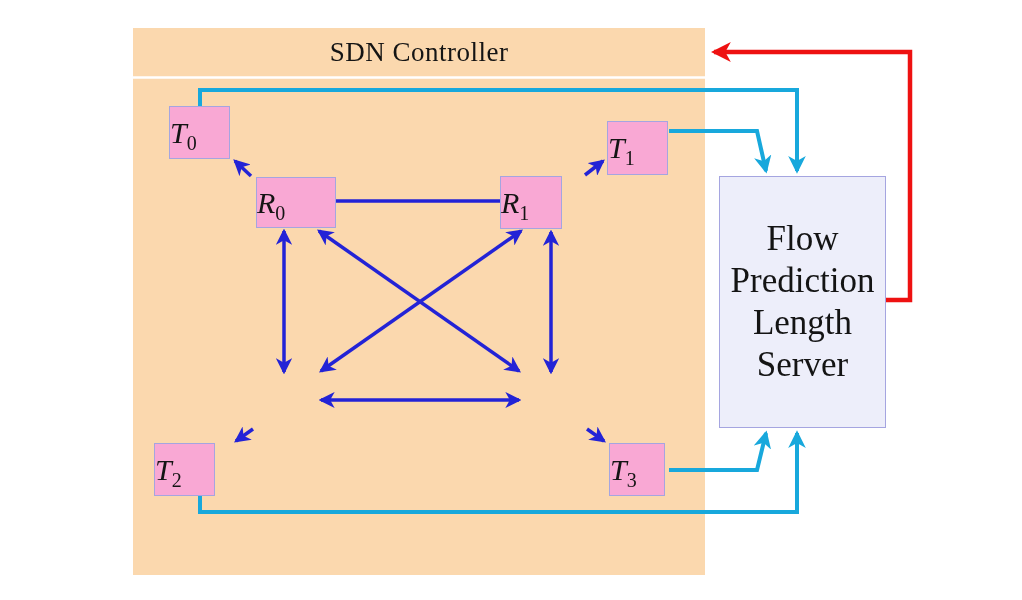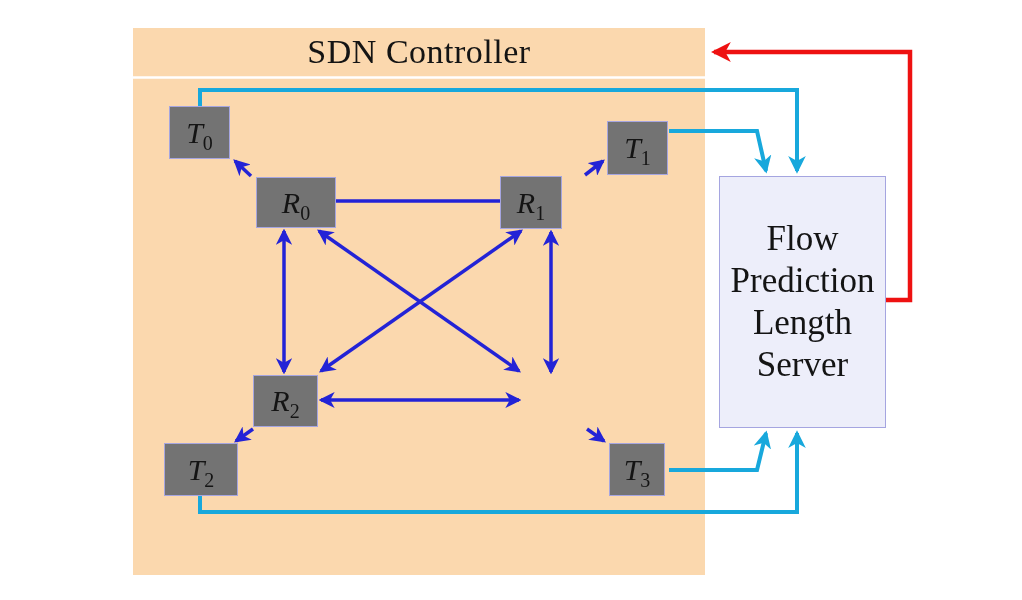--- a/index.html
+++ b/index.html
@@ -17,29 +17,29 @@
     position: absolute;
     left: 0; top: 0;
     width: 1022px; height: 600px;
     z-index: 1;
   }
   .title {
     position: absolute;
     left: 133px; top: 28px;
     width: 572px; height: 48px;
     display: flex; align-items: center; justify-content: center;
-    font-size: 34px;
+    font-size: 27px;
     letter-spacing: 0.5px;
     z-index: 2;
   }
   .node {
     position: absolute;
-    background: #737373;
+    background: #f9a8d4;
     border: 1.6px solid #a5a5e0;
-    display: flex; align-items: center; justify-content: center;
+    display: flex; align-items: center; 
     z-index: 2;
   }
   .node .lbl { font-size: 30px; line-height: 1; white-space: nowrap; }
   .node .lbl i { font-style: italic; font-family: "Liberation Serif", serif; }
   .node .lbl sub { font-style: normal; font-size: 20px; line-height: 0; }
   .server {
     position: absolute;
     left: 719px; top: 176px;
     width: 167px; height: 252px;
     background: #edeefa;
@@ -98,35 +98,32 @@
   </svg>
 
   <div class="title">SDN Controller</div>
 
   <div class="node" style="left:169px;top:106px;width:61px;height:53px">
     <span class="lbl"><i>T</i><sub>0</sub></span>
   </div>
   <div class="node" style="left:607px;top:121px;width:61px;height:54px">
     <span class="lbl"><i>T</i><sub>1</sub></span>
   </div>
-  <div class="node" style="left:164px;top:443px;width:74px;height:53px">
+  <div class="node" style="left:154px;top:443px;width:61px;height:53px">
     <span class="lbl"><i>T</i><sub>2</sub></span>
   </div>
   <div class="node" style="left:609px;top:443px;width:56px;height:53px">
     <span class="lbl"><i>T</i><sub>3</sub></span>
   </div>
 
   <div class="node" style="left:256px;top:177px;width:80px;height:51px">
     <span class="lbl"><i>R</i><sub>0</sub></span>
   </div>
   <div class="node" style="left:500px;top:176px;width:62px;height:53px">
     <span class="lbl"><i>R</i><sub>1</sub></span>
-  </div>
-  <div class="node" style="left:253px;top:375px;width:65px;height:52px">
-    <span class="lbl"><i>R</i><sub>2</sub></span>
   </div>
 
   <div class="server">
     <div class="server-text">
       <div>Flow</div>
       <div>Prediction</div>
       <div>Length</div>
       <div>Server</div>
     </div>
   </div>

